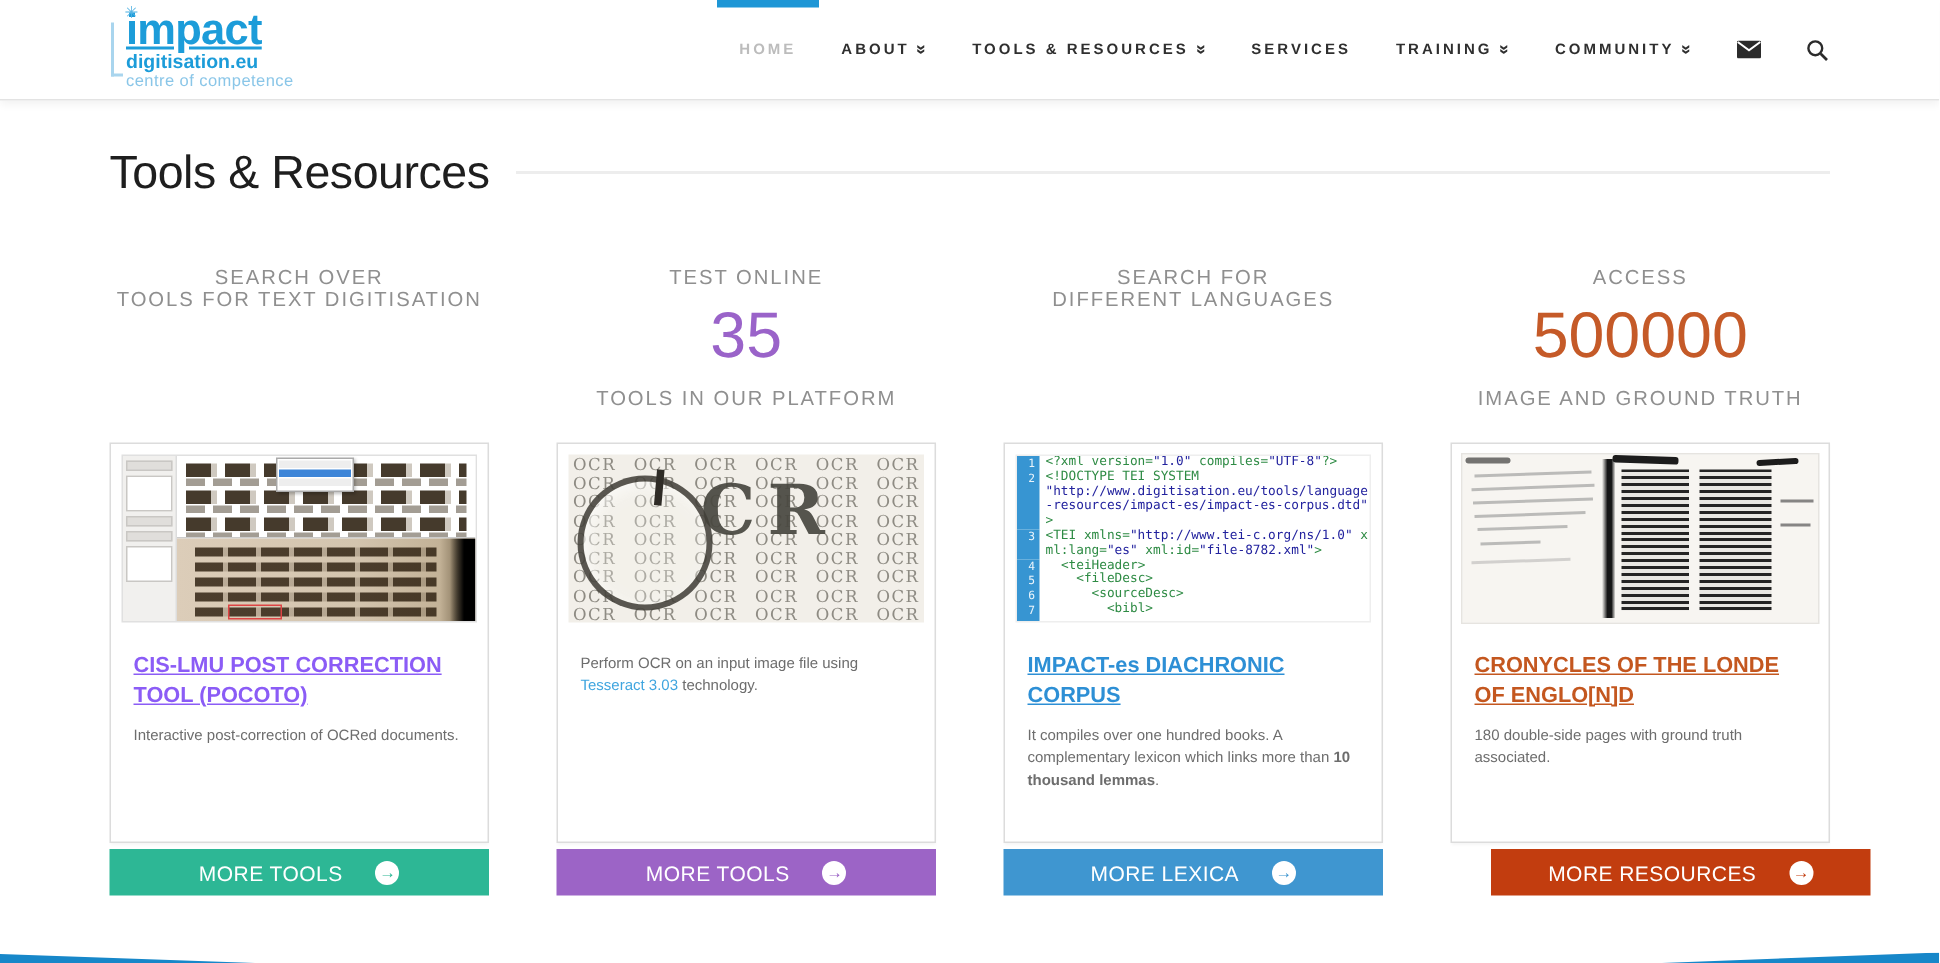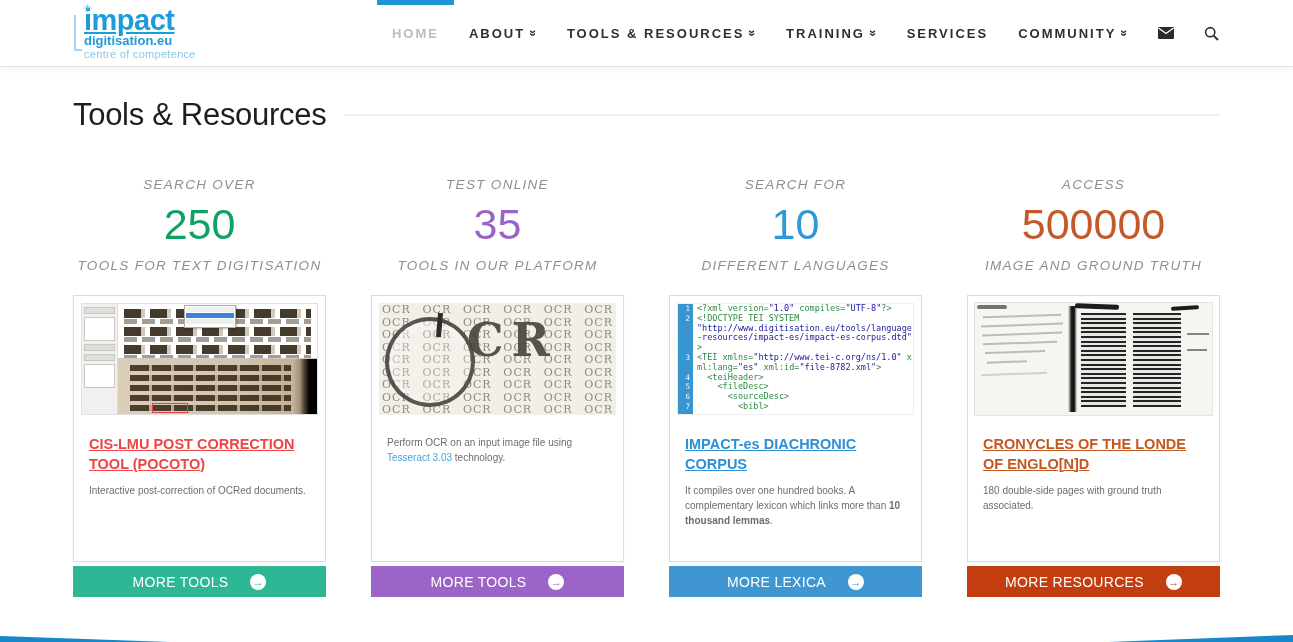--- a/index.html
+++ b/index.html
@@ -14,58 +14,58 @@
   .logo { position:relative; padding-left:10px; cursor:pointer; }
   .logo-bracket { position:absolute; left:0; top:9px; width:8px; height:36px;
     border-left:2px solid #a9d5ee; border-bottom:2px solid #a9d5ee; }
   .logo-burst { position:absolute; left:9px; top:-4px; color:#55b4e3; font-size:11px; }
   .logo-name { font-size:29px; font-weight:bold; color:#1c9cd9; line-height:28px; letter-spacing:-0.5px;text-decoration:underline; }
   .logo-domain { font-size:13px; font-weight:bold; color:#1c9cd9; line-height:14px; }
   .logo-tagline { font-size:11px; color:#8ac6e8; line-height:13px; letter-spacing:.3px; }
 
   .main-nav { display:flex; align-items:center; gap:30px; height:67px; }
   .nav-item { display:flex; align-items:center; height:67px; position:relative;
-    font-size:13px; font-weight:bold; letter-spacing:2px; color:#2f2f2f; cursor:pointer; }
+    font-size:10px; font-weight:bold; letter-spacing:2px; color:#2f2f2f; cursor:pointer; }
   .nav-item.active { color:#bcbcbc; }
   .nav-item.active::before { content:""; position:absolute; top:0; left:-15px; right:-15px;
     height:5px; background:#1e96d6; }
   .chev { display:inline-block; transform:rotate(90deg); font-size:12px; margin-left:5px;
     letter-spacing:0; font-weight:bold; }
   .chev::after { content:"\00BB"; }
   .nav-icon { display:flex; align-items:center; cursor:pointer; }
 
   
   .title-row { display:flex; align-items:center; margin:30px 73px 0; }
   .page-title { font-size:31px; font-weight:400; color:#1e1e1e; margin:0; letter-spacing:-0.3px; }
   .title-rule { flex:1; height:2px; background:#ededed; margin-left:18px; }
 
   
   .stats-row { display:grid; grid-template-columns:repeat(4,253px); column-gap:45px;
     margin:44px 0 0 73px; }
   .stat { text-align:center; }
-  .stat-top, .stat-bottom { font-size:13.5px; color:#8f8f8f; letter-spacing:1.3px;font-style:italic; }
+  .stat-top, .stat-bottom { font-size:13.5px; color:#8f8f8f; letter-spacing:1.3px; }
   .stat-num { font-size:43px; line-height:1; margin:11px 0 12px; }
   .n1 { color:#0fa263; } .n2 { color:#9a63c9; } .n3 { color:#2d9ad7; } .n4 { color:#c55a28; }
 
   
   .cards-row { display:grid; grid-template-columns:repeat(4,253px); column-gap:45px;
     margin:22px 0 0 73px; }
   .card-col { display:flex; flex-direction:column; }
   .card { background:#fff; border:1px solid #dcdcdc; box-shadow:0 1px 2px rgba(0,0,0,.04); }
   .card-img { margin:7px; height:112px; position:relative; overflow:hidden; }
   .card-body { padding:13px 15px 0; height:139px; overflow:hidden; }
   .card-title { font-size:14.5px; font-weight:bold; line-height:1.35; text-decoration:underline;
     display:inline-block; margin-bottom:9px; cursor:pointer; }
-  .l1 { color:#ef4444; } .l2 { color:#9a57be; } .l3 { color:#2d8fd5; } .l4 { color:#c4571f; }
+  .l1 { color:#8b5cf6; } .l2 { color:#9a57be; } .l3 { color:#2d8fd5; } .l4 { color:#c4571f; }
   .card-desc { font-size:10px; color:#6d6d6d; line-height:1.5; margin:0; }
   .inline-link { color:#3fa5df; text-decoration:none; cursor:pointer; }
   .card-btn { display:flex; width:100%; height:31px; margin-top:4px; border:none; color:#fff;
     font-size:14px; letter-spacing:.3px; align-items:center; justify-content:center; gap:22px;
     cursor:pointer; font-family:inherit; }
-  .t1 { background:#2db795; } .t2 { background:#9c64c6; } .t3 { background:#3f96d0; } .t4 { background:#c23d0f; }
+  .t1 { background:#2db795; } .t2 { background:#9c64c6; } .t3 { background:#3f96d0; } .t4 { background:#c23d0f;margin-left:27px; }
   .btn-arrow { width:16px; height:16px; border-radius:50%; background:#fff; display:flex;
     align-items:center; justify-content:center; font-size:11px; font-weight:bold; }
   .btn-arrow::after { content:"\2192"; }
   .a1 { color:#2db795; } .a2 { color:#9c64c6; } .a3 { color:#3f96d0; } .a4 { color:#c23d0f; }
 
   
   .img1 { display:flex; border:1px solid #e0e0e0; background:#fff; }
   .p1-side { width:36px; background:#f1f0ee; border-right:1px solid #ddd; padding:3px 2px; }
   .sb { height:7px; background:#e0dedb; border:1px solid #c9c7c4; margin-bottom:3px; }
   .sb.tall { height:24px; background:#fff; }
@@ -144,25 +144,25 @@
       </div>
       <div class="nav-item">
         <span>ABOUT</span>
         <span class="chev"></span>
       </div>
       <div class="nav-item">
         <span>TOOLS &amp; RESOURCES</span>
         <span class="chev"></span>
       </div>
       <div class="nav-item">
+        <span>SERVICES</span>
+      </div>
+      <div class="nav-item">
         <span>TRAINING</span>
         <span class="chev"></span>
-      </div>
-      <div class="nav-item">
-        <span>SERVICES</span>
       </div>
       <div class="nav-item">
         <span>COMMUNITY</span>
         <span class="chev"></span>
       </div>
       <span class="nav-icon">
         <svg width="16" height="12" viewBox="0 0 16 12">
             <rect width="16" height="12" rx="1" fill="#2b2b2b"></rect>
             <path d="M0.5 1 L8 6.5 L15.5 1" stroke="#fff" stroke-width="1.4" fill="none"></path>
           </svg>
@@ -177,31 +177,29 @@
   </header>
 
   <div class="title-row">
     <h1 class="page-title">Tools &amp; Resources</h1>
     <div class="title-rule"></div>
   </div>
 
   <div class="stats-row">
     <div class="stat">
       <div class="stat-top">SEARCH OVER</div>
-      <div class="stat-num n1">250</div>
       <div class="stat-bottom">TOOLS FOR TEXT DIGITISATION</div>
     </div>
     <div class="stat">
       <div class="stat-top">TEST ONLINE</div>
       <div class="stat-num n2">35</div>
       <div class="stat-bottom">TOOLS IN OUR PLATFORM</div>
     </div>
     <div class="stat">
       <div class="stat-top">SEARCH FOR</div>
-      <div class="stat-num n3">10</div>
       <div class="stat-bottom">DIFFERENT LANGUAGES</div>
     </div>
     <div class="stat">
       <div class="stat-top">ACCESS</div>
       <div class="stat-num n4">500000</div>
       <div class="stat-bottom">IMAGE AND GROUND TRUTH</div>
     </div>
   </div>
 
   <div class="cards-row">

